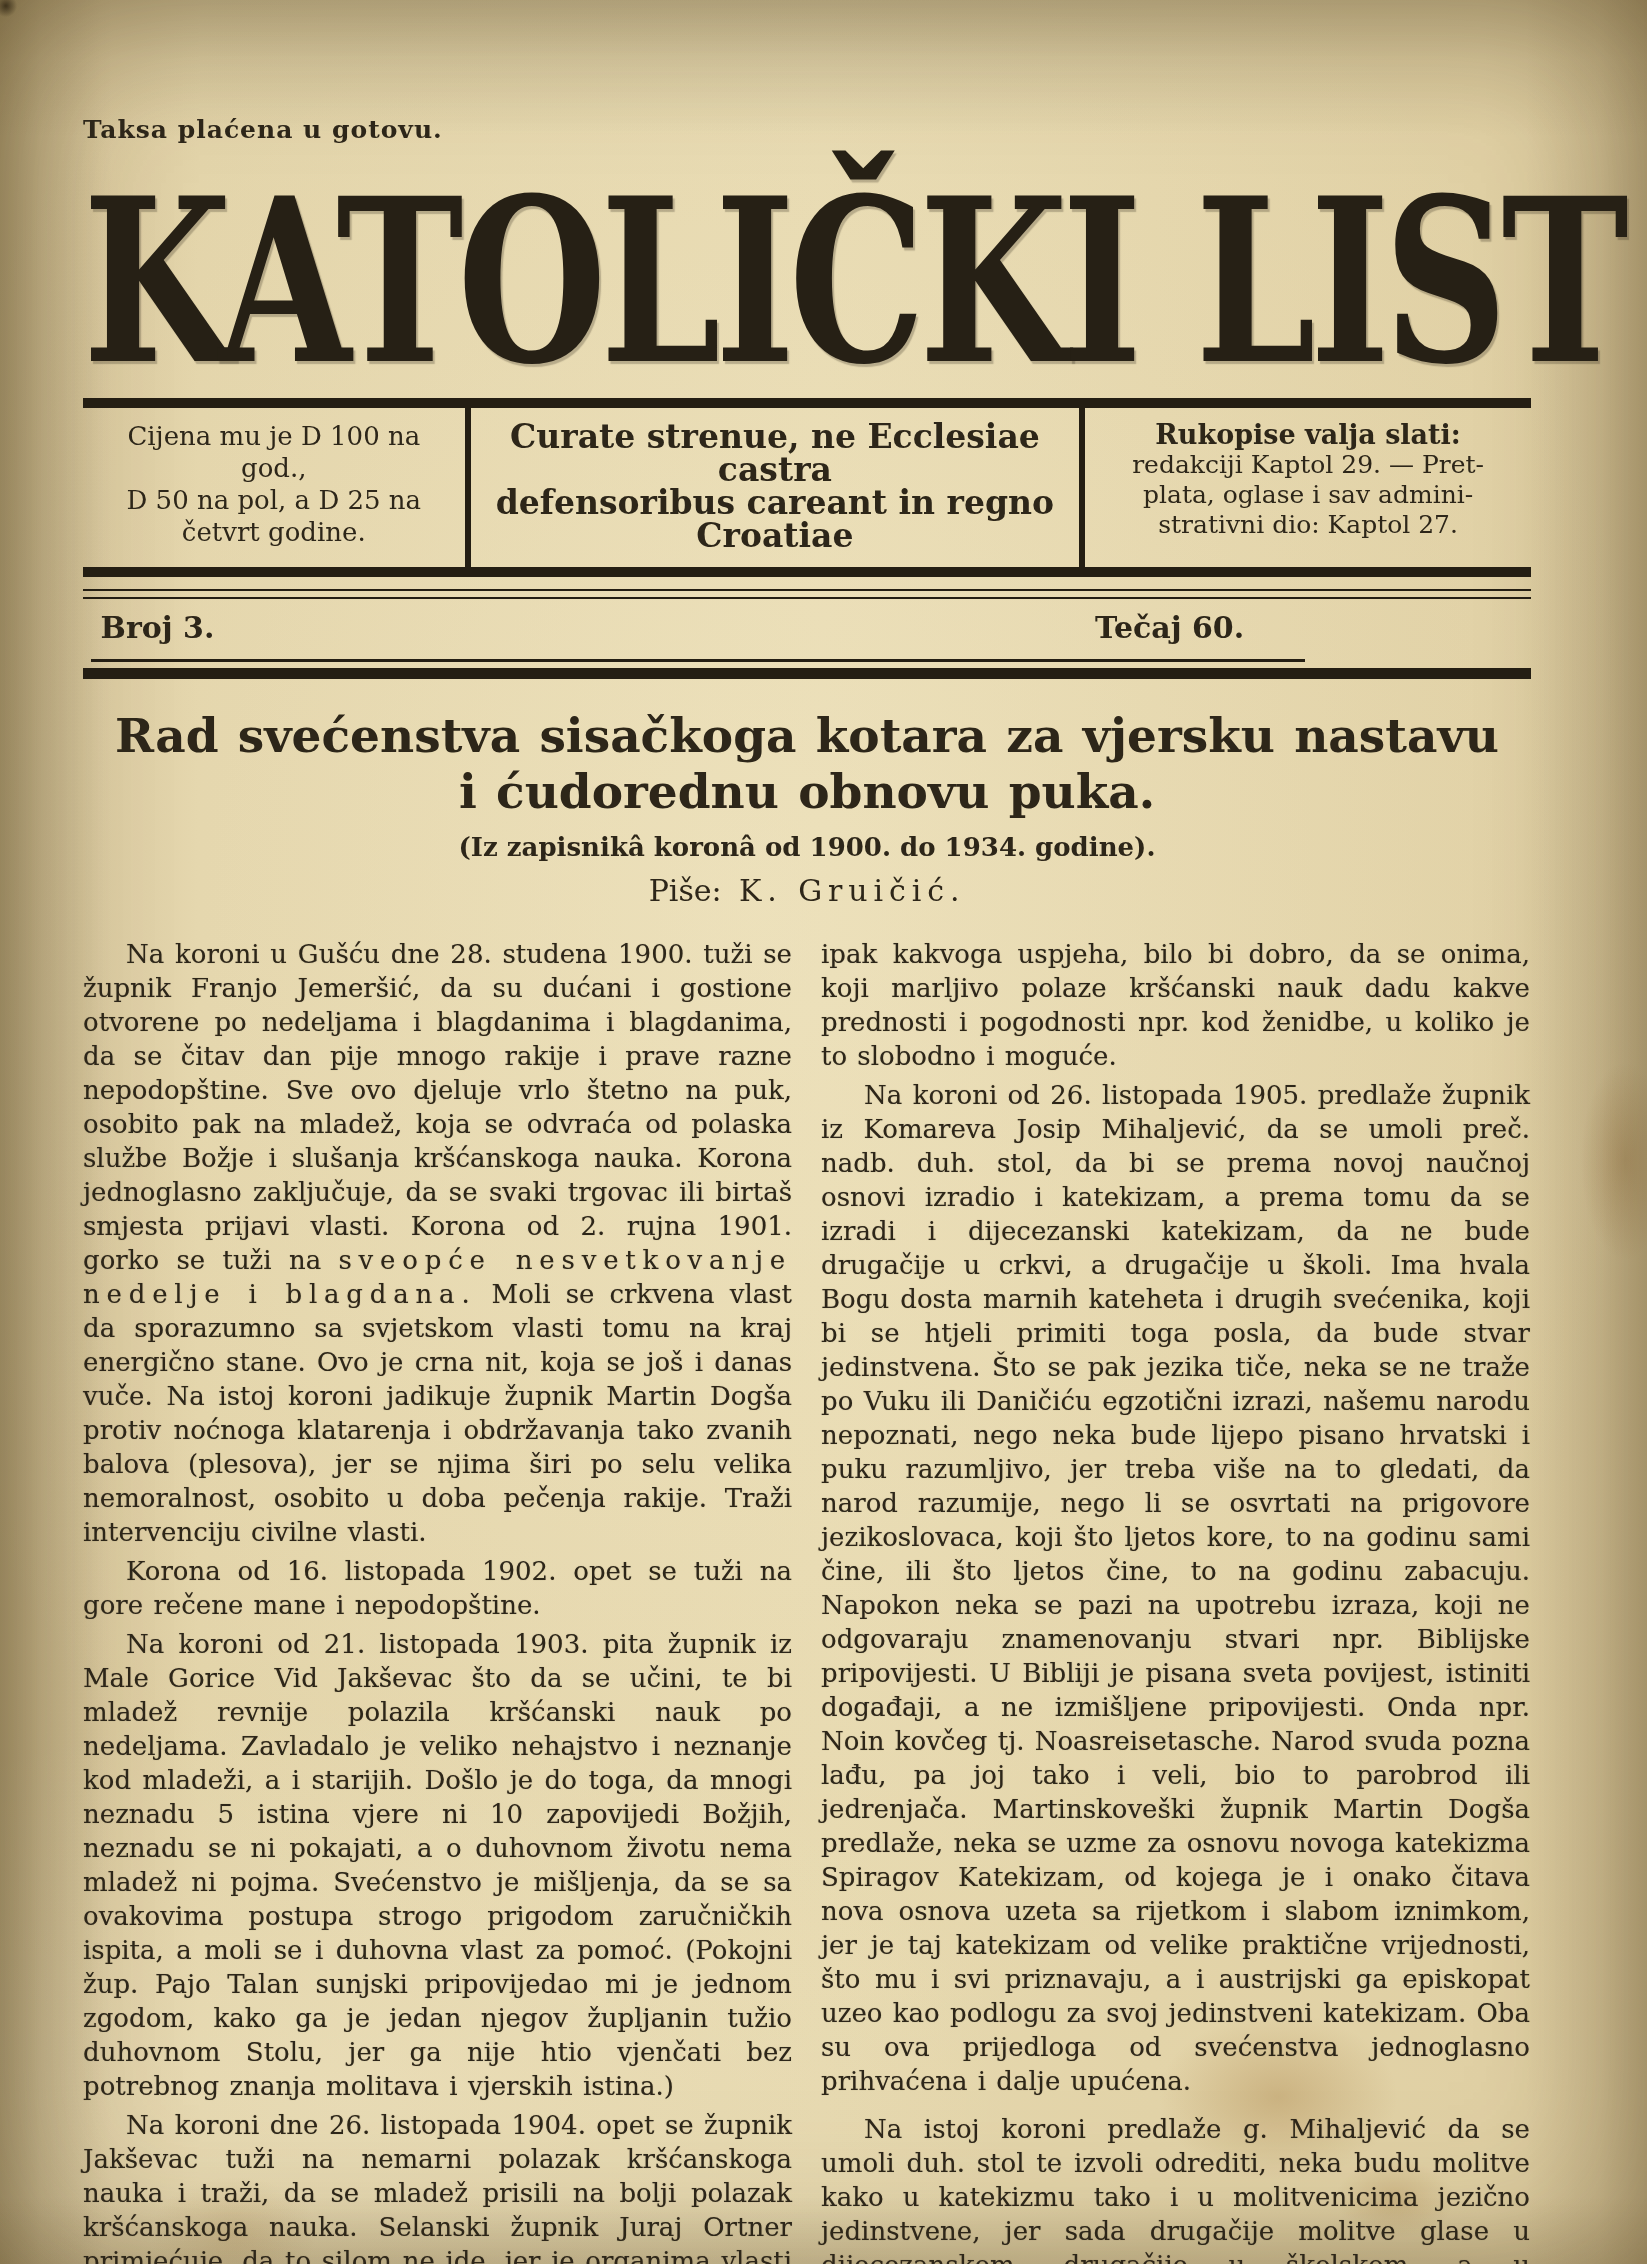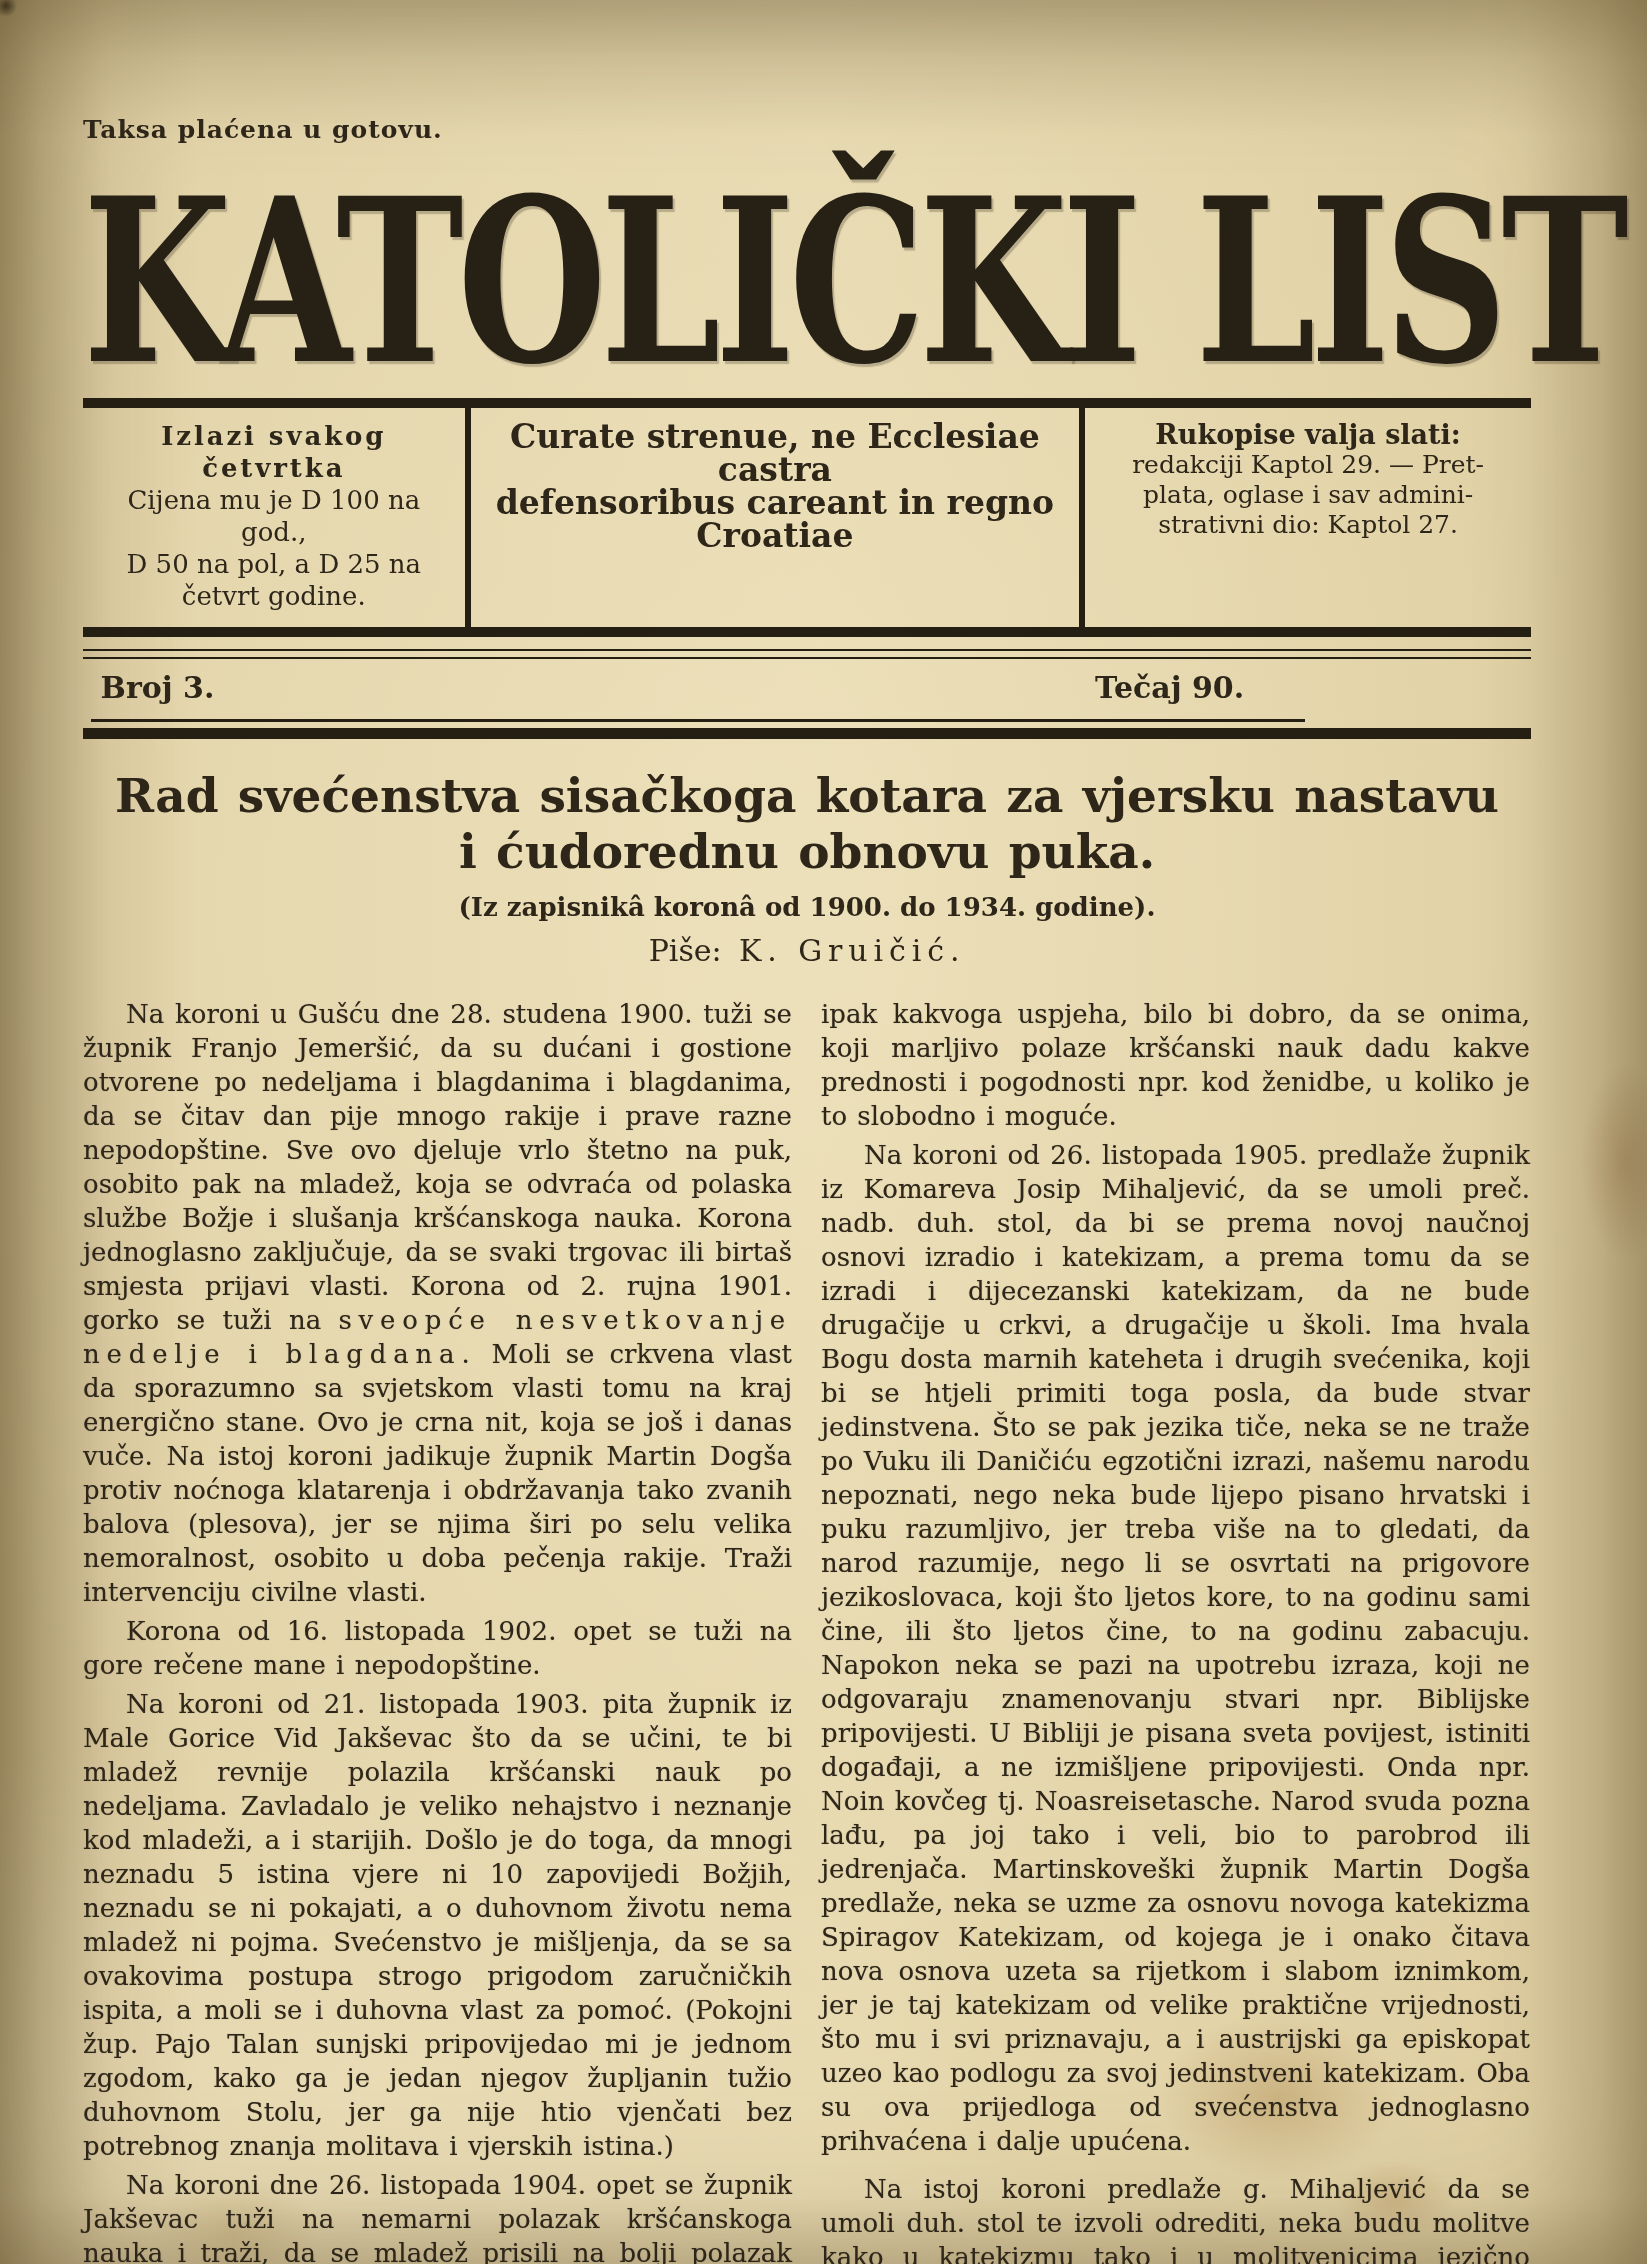--- a/index.html
+++ b/index.html
@@ -70,41 +70,40 @@
   <div class="content">
 
     <div class="tax-notice">Taksa plaćena u gotovu.</div>
 
     <div class="masthead-wrap">
       <span class="masthead">KATOLIČKI LIST</span>
     </div>
 
     <div class="info-bar">
       <div class="info-cell info-left">
-        <div class="head">Izlazi svakog četvrtka</div>
         <div>Cijena mu je D 100 na god.,</div>
         <div>D 50 na pol, a D 25 na</div>
         <div>četvrt godine.</div>
       </div>
       <div class="info-cell info-center">
         <div class="motto">Curate strenue, ne Ecclesiae castra</div>
         <div class="motto">defensoribus careant in regno Croatiae</div>
       </div>
       <div class="info-cell info-right">
         <div class="head">Rukopise valja slati:</div>
         <div>redakciji Kaptol 29. — Pret-</div>
         <div>plata, oglase i sav admini-</div>
         <div>strativni dio: Kaptol 27.</div>
       </div>
     </div>
 
     <div class="rule-double dateline-sep"></div>
     <div class="dateline-row">
       <span class="issue-number">Broj 3.</span>
-      <span class="volume">Tečaj 90.</span>
+      <span class="volume">Tečaj 60.</span>
     </div>
     <div class="dateline-underline"></div>
     <div class="rule-thick dateline-bottom"></div>
 
     <div class="article-title">
       <div>Rad svećenstva sisačkoga kotara za vjersku nastavu</div>
       <div>i ćudorednu obnovu puka.</div>
     </div>
     <div class="article-subtitle">(Iz zapisnikâ koronâ od 1900. do 1934. godine).</div>
     <div class="byline">

